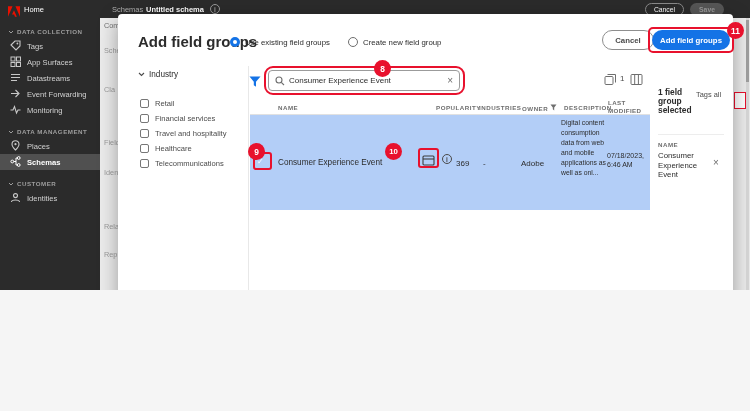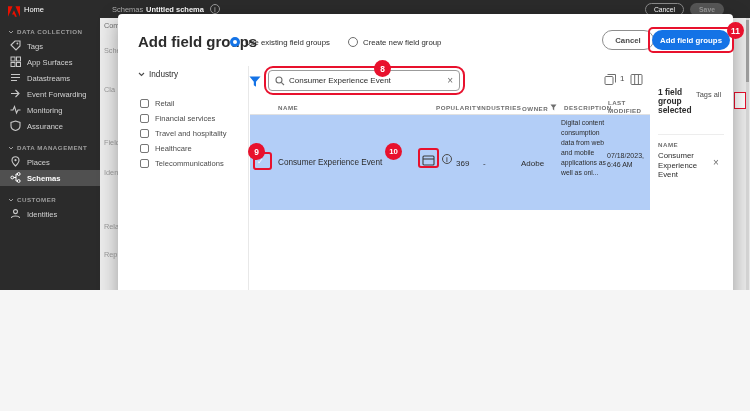--- a/index.html
+++ b/index.html
@@ -122,26 +122,20 @@
       <span class="icn"><svg width="11" height="11">
             <path d="M1 5.5h7M5.5 2 9 5.5 5.5 9" stroke="#c8c8c8" fill="none" stroke-width="1.1"></path>
           </svg></span>
       <span>Event Forwarding</span>
     </div>
     <div class="side-item">
       <span class="icn"><svg width="11" height="11">
             <path d="M.5 6h2.5L4.5 2.5 6.5 9 8 6h2.5" stroke="#c8c8c8" fill="none" stroke-width="1.1"></path>
           </svg></span>
       <span>Monitoring</span>
-    </div>
-    <div class="side-item">
-      <span class="icn"><svg width="11" height="11">
-            <path d="M5.5 1 10 2.5V6c0 2.4-2 3.9-4.5 4.5C3 9.9 1 8.4 1 6V2.5Z" stroke="#c8c8c8" fill="none" stroke-width="1.1"></path>
-          </svg></span>
-      <span>Assurance</span>
     </div>
 
     <div class="side-header">
       <span class="icn"><svg width="6" height="4">
             <path d="M1 1 3 3 5 1" stroke="#9d9d9d" fill="none" stroke-width="1"></path>
           </svg></span>
       <span>DATA MANAGEMENT</span>
     </div>
     <div class="side-item">
       <span class="icn"><svg width="11" height="11">

